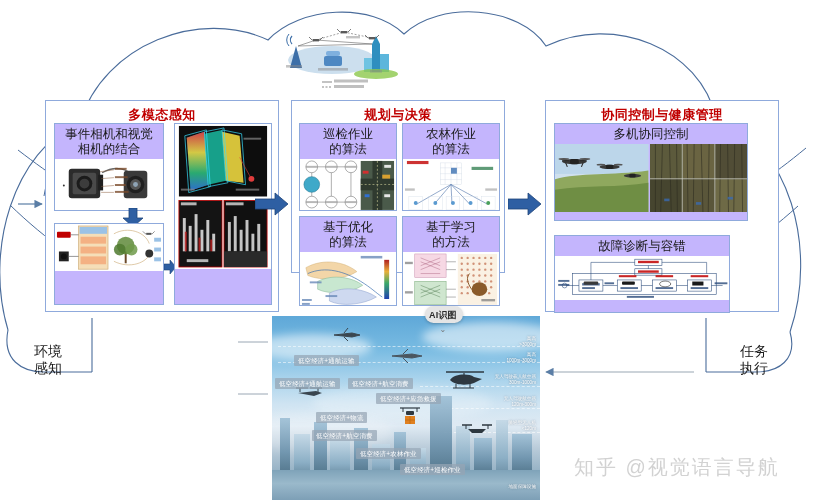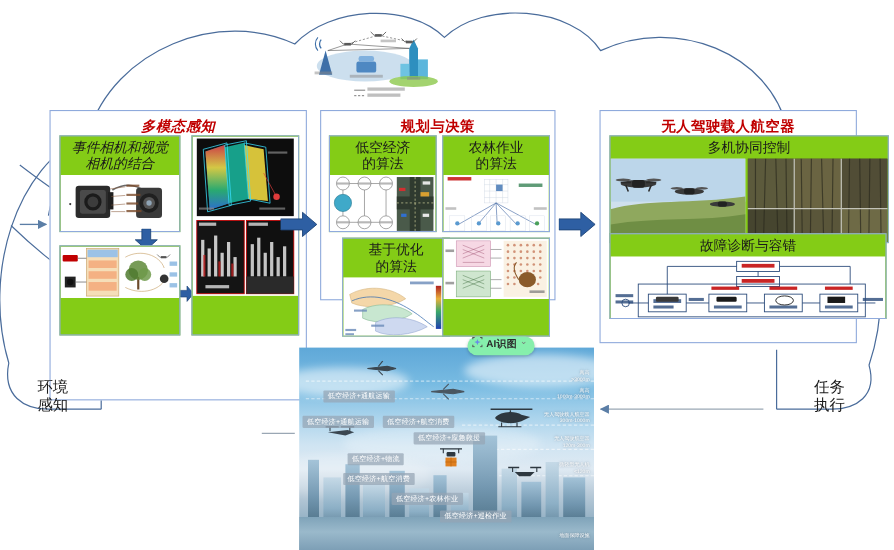--- a/index.html
+++ b/index.html
@@ -45,51 +45,51 @@
     text-align: center;
     color: #C00000;
     font-weight: bold;
     font-size: 13px;
     padding: 5px 0 4px 0;
     letter-spacing: .5px;
     white-space: nowrap;
   }
   .card {
     border: 1.2px solid #8FAADC;
-    background: #84cc16;
+    background: #c4b5fd;
     position: absolute;
     overflow: hidden;
   }
   .card-title {
     text-align: center;
     font-size: 12.5px;
     color: #1a1a1a;
     line-height: 1.18;
     padding: 3px 2px 2px 2px;
     white-space: pre-line;
   }
   .card-art { position: relative; width: 100%; }
 
   
-  #panel-perception { left: 45px; top: 100px; width: 234px; height: 264px; font-style: italic; }
+  #panel-perception { left: 45px; top: 100px; width: 234px; height: 212px; }
   #card-event-cam   { left: 8px;  top: 22px;  width: 110px; height: 88px; }
   #card-lidar       { left: 8px;  top: 122px; width: 110px; height: 82px; }
   #card-detection   { left: 128px; top: 22px; width: 98px;  height: 182px; }
 
   
   #panel-planning { left: 291px; top: 100px; width: 214px; height: 173px; }
   #card-logic  { left: 7px;   top: 22px;  width: 98px; height: 88px; }
   #card-search { left: 110px; top: 22px;  width: 98px; height: 88px; }
-  #card-optim  { left: 7px;   top: 115px; width: 98px; height: 90px; margin-left: 12px; }
+  #card-optim  { left: 7px;   top: 115px; width: 98px; height: 90px; }
   #card-learn  { left: 110px; top: 115px; width: 98px; height: 90px; }
 
   
   #panel-control { left: 545px; top: 100px; width: 234px; height: 212px; }
-  #card-multi  { left: 8px; top: 22px;  width: 254px; height: 98px; }
-  #card-fault  { left: 8px; top: 111px; width: 252px; height: 78px; }
+  #card-multi  { left: 8px; top: 22px;  width: 194px; height: 98px; }
+  #card-fault  { left: 8px; top: 134px; width: 176px; height: 78px; }
 
   
   .block-arrow { position: absolute; }
   #arrow-1 { left: 255px; top: 192px; width: 34px; height: 24px; }
   #arrow-2 { left: 508px; top: 192px; width: 34px; height: 24px; }
   #arrow-down { left: 76px; top: 107px; width: 22px; height: 20px; }
   #arrow-small { left: 118px; top: 158px; width: 12px; height: 16px; }
 
   
   .side-label {
@@ -148,27 +148,28 @@
     position: absolute; right: 0; height: 0;
     border-top: 1px dashed rgba(255,255,255,.55);
   }
   .drone { position: absolute; }
 
   
   #ai-badge {
     position: absolute;
     left: 425px; top: 306px;
     height: 17px;
-    display: flex; gap: 3px;
-    background: #86efac;
+    display: flex; align-items: center; gap: 3px;
+    background: #e5e5e5;
     border-radius: 9px;
     padding: 0 6px 0 4px;
     box-shadow: 0 1px 3px rgba(0,0,0,.22);
     font-size: 9px; color: #2b2b2b;
     white-space: nowrap;
+    flex-direction: column;
   }
   #ai-badge .lbl { font-weight: bold; letter-spacing: .2px; }
   .chev { font-size: 8px; color: #777; }
 
   
   #watermark {
     left: 574px; top: 454px;
     color: #d2d2d2;
     font-size: 20px;
     letter-spacing: 2px;
@@ -405,21 +406,21 @@
   </div>
 
   <svg id="arrow-1" class="block-arrow" viewBox="0 0 34 24">
     <path d="M0,7 L20,7 L20,1 L33,12 L20,23 L20,17 L0,17 Z" fill="#2E5FA3" stroke="#1E4478" stroke-width=".8"></path>
   </svg>
 
   <div class="panel" id="panel-planning">
     <div class="panel-title">规划与决策</div>
 
     <div class="card" id="card-logic">
-      <div class="card-title">低空经济
+      <div class="card-title">巡检作业
 的算法</div>
       <svg class="card-art" viewBox="0 0 98 54">
         <rect x="0" y="0" width="98" height="54" fill="#fff"></rect>
         <g fill="none" stroke="#777" stroke-width=".6">
           <circle cx="12" cy="8" r="6"></circle>
             <circle cx="32" cy="8" r="6"></circle>
             <circle cx="52" cy="8" r="6"></circle>
           <circle cx="12" cy="44" r="6"></circle>
             <circle cx="32" cy="44" r="6"></circle>
             <circle cx="52" cy="44" r="6"></circle>
@@ -513,20 +514,22 @@
           <rect x="62" y="4" width="22" height="2.6"></rect>
           <rect x="10" y="30" width="12" height="2"></rect>
           <rect x="26" y="44" width="12" height="2"></rect>
           <rect x="2" y="48" width="10" height="2"></rect>
           <rect x="2" y="52" width="8" height="2"></rect>
         </g>
       </svg>
     </div>
 
     <div class="card" id="card-learn">
+      <div class="card-title">基于学习
+的方法</div>
       <svg class="card-art" viewBox="0 0 98 56">
         <rect x="0" y="0" width="98" height="56" fill="#fff"></rect>
         <rect x="12" y="2" width="32" height="24" fill="#F6D8E4" stroke="#C98FAE" stroke-width=".5"></rect>
         <rect x="12" y="30" width="32" height="24" fill="#CFE6CF" stroke="#76A876" stroke-width=".5"></rect>
         <g stroke="#a05070" stroke-width=".4" fill="none">
           <path d="M18,6 L38,14 M18,10 L38,18 M18,14 L38,6 M18,18 L38,10 M18,22 L38,22"></path>
         </g>
         <g stroke="#3a6a3a" stroke-width=".4" fill="none">
           <path d="M18,34 L38,42 M18,38 L38,46 M18,42 L38,34 M18,46 L38,38"></path>
         </g>
@@ -583,21 +586,21 @@
         <rect x="80" y="48" width="14" height="2.4" fill="#777" opacity=".7"></rect>
       </svg>
     </div>
   </div>
 
   <svg id="arrow-2" class="block-arrow" viewBox="0 0 34 24">
     <path d="M0,7 L20,7 L20,1 L33,12 L20,23 L20,17 L0,17 Z" fill="#2E5FA3" stroke="#1E4478" stroke-width=".8"></path>
   </svg>
 
   <div class="panel" id="panel-control">
-    <div class="panel-title">无人驾驶载人航空器</div>
+    <div class="panel-title">协同控制与健康管理</div>
 
     <div class="card" id="card-multi">
       <div class="card-title">多机协同控制</div>
       <svg class="card-art" viewBox="0 0 218 78">
 
         <rect x="0" y="0" width="106" height="78" fill="#cfe0ee"></rect>
         <rect x="0" y="0" width="106" height="34" fill="#bcd6ea"></rect>
         <path d="M0,40 C28,32 64,36 106,30 L106,78 L0,78 Z" fill="#8fa85e"></path>
         <path d="M0,52 C36,46 72,50 106,44 L106,78 L0,78 Z" fill="#6f8e44"></path>
         <g>
@@ -792,14 +795,15 @@
 
   <div id="ai-badge">
     <svg width="10" height="10" viewBox="0 0 12 12">
       <path d="M1,3 L1,1 L3,1 M9,1 L11,1 L11,3 M11,9 L11,11 L9,11 M3,11 L1,11 L1,9" fill="none" stroke="#555" stroke-width="1.1"></path>
       <path d="M6,2.6 L6.9,5.1 L9.4,6 L6.9,6.9 L6,9.4 L5.1,6.9 L2.6,6 L5.1,5.1 Z" fill="#6A8BE8"></path>
     </svg>
     <span class="lbl">AI识图</span>
     <span class="chev">⌄</span>
   </div>
 
+  <div class="abs" id="watermark">知乎 @视觉语言导航</div>
 
 </div>
 
 </body></html>

